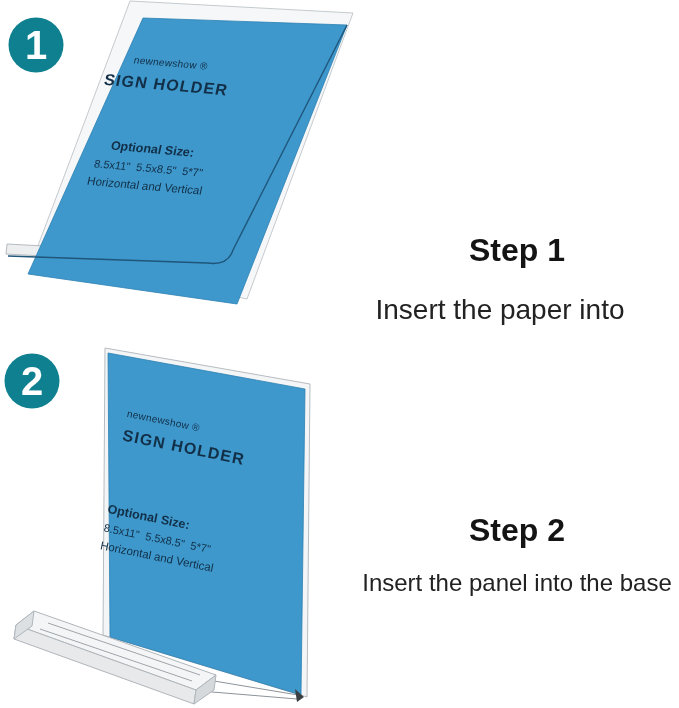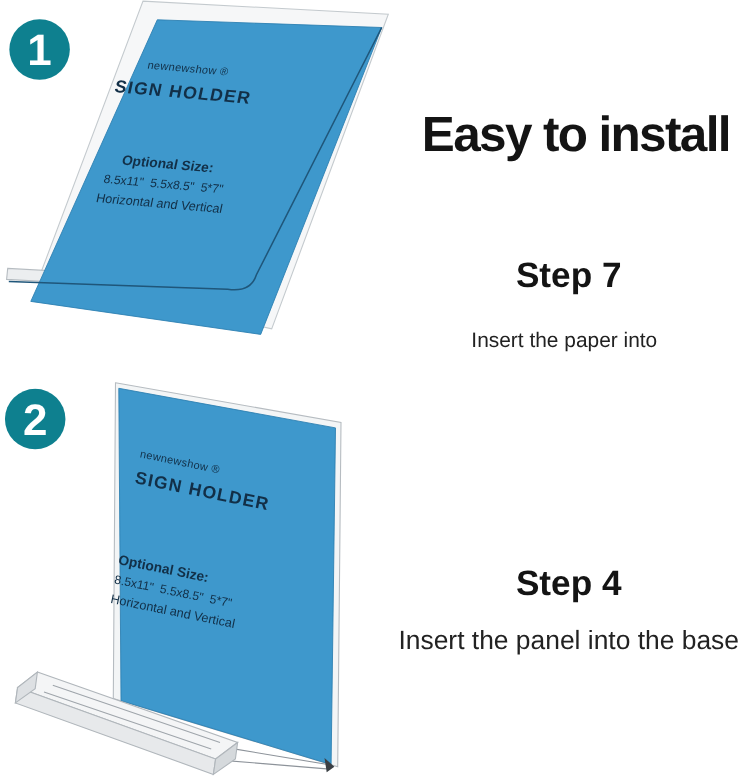--- a/index.html
+++ b/index.html
@@ -55,23 +55,23 @@
     color:#141414;white-space:nowrap;
   }
   .step-title{
     position:absolute;width:324px;left:355px;
     text-align:center;
     font-size:32px;font-weight:bold;color:#141414;
   }
   .st1{top:232px;}
   .st2{top:512px;}
   .step-body{
-    position:absolute;width:324px;left:351px;
+    position:absolute;width:324px;left:338px;
     text-align:center;
-    font-size:19px;line-height:33px;color:#222222;
+    font-size:28px;line-height:33px;color:#222222;
     white-space:nowrap;
   }
   .sb1{top:293px;}
   .sb2{top:566px;font-size:24px;left:352px;width:330px;}
 </style>
 </head>
 <body>
 
 <div class="canvas">
 
@@ -127,25 +127,24 @@
 
   <svg class="badge badge1" viewBox="0 0 56 56">
     <circle cx="28" cy="28" r="27.5" fill="#0e808f"></circle>
     <text x="28" y="42" text-anchor="middle">1</text>
   </svg>
   <svg class="badge badge2" viewBox="0 0 56 56">
     <circle cx="28" cy="28" r="27.5" fill="#0e808f"></circle>
     <text x="28" y="42" text-anchor="middle">2</text>
   </svg>
 
-  <div class="heading">Easy to install</div>
 
-  <div class="step-title st1">Step 7</div>
+  <div class="step-title st1">Step 1</div>
   <div class="step-body sb1">
     <div>Insert the paper into</div>
   </div>
 
-  <div class="step-title st2">Step 4</div>
+  <div class="step-title st2">Step 2</div>
   <div class="step-body sb2">
     <div>Insert the panel into the base</div>
   </div>
 
 </div>
 
 </body></html>

